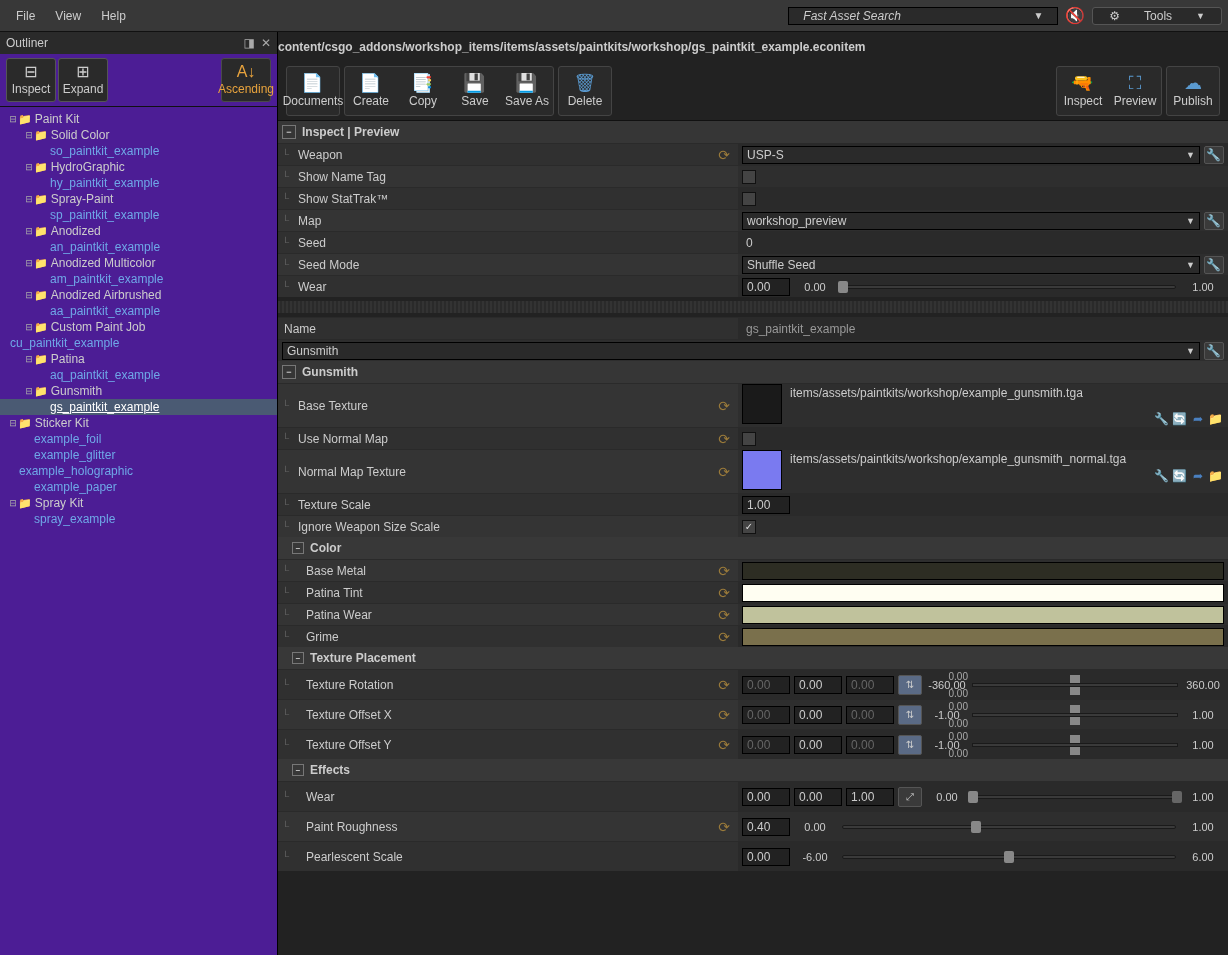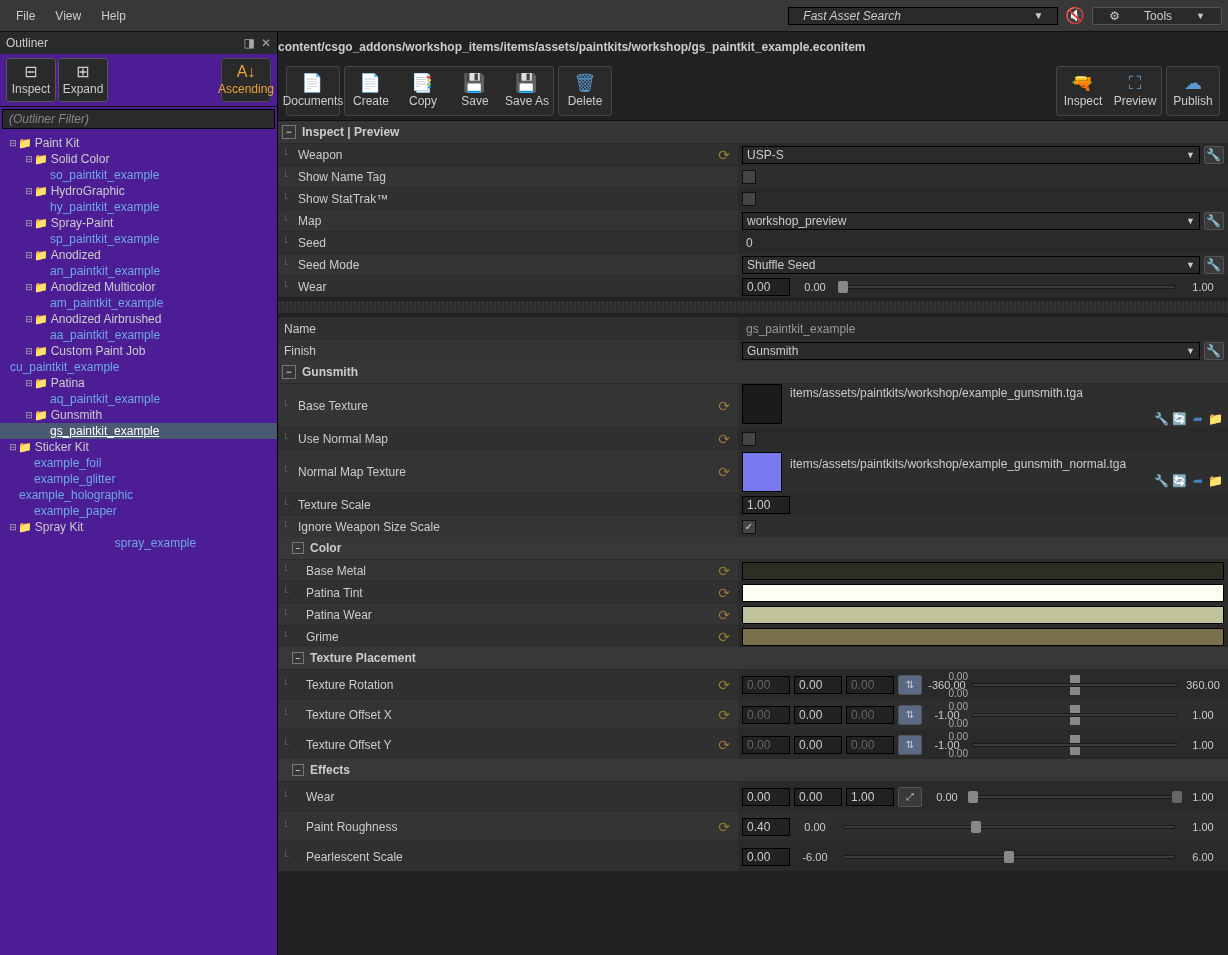--- a/index.html
+++ b/index.html
@@ -119,21 +119,20 @@
       <div class="out-btn">
           <span class="glyph">⊞</span>
           <span>Expand</span>
         </div>
       <div class="spacer"></div>
       <div class="out-btn active">
           <span class="glyph">A↓</span>
           <span>Ascending</span>
         </div>
     </div>
-    <div class="filter">(Outliner Filter)</div>
     <div class="tree" id="tree">
         <div class="tree-row" style="padding-left: 8px;">
           <span class="toggle">⊟</span>
           <span class="folder">📁</span>
           <span class="cat">Paint Kit</span>
         </div>
         <div class="tree-row" style="padding-left: 24px;">
           <span class="toggle">⊟</span>
           <span class="folder">📁</span>
           <span class="cat">Solid Color</span>
@@ -233,21 +232,21 @@
         </div>
         <div class="tree-row" style="padding-left: 24px;">
           <span class="toggle"></span>
           <span class="item">example_paper</span>
         </div>
         <div class="tree-row" style="padding-left: 8px;">
           <span class="toggle">⊟</span>
           <span class="folder">📁</span>
           <span class="cat">Spray Kit</span>
         </div>
-        <div class="tree-row" style="padding-left: 24px; justify-content: center;">
+        <div class="tree-row" style="padding-left: 24px;">
           <span class="toggle"></span>
           <span class="item">spray_example</span>
         </div>
       </div>
   </div>
 
   <div class="content">
     <div class="path-bar">content/csgo_addons/workshop_items/items/assets/paintkits/workshop/gs_paintkit_example.econitem</div>
     <div class="toolbar">
       <div class="tb-group">
@@ -393,23 +392,20 @@
 
       <div class="prop-row">
         <div class="label-cell" style="padding-left:6px;">
             <span>Name</span>
           </div>
         <div class="val-cell">
             <span class="name-val">gs_paintkit_example</span>
           </div>
       </div>
       <div class="prop-row">
-        <div class="label-cell" style="padding-left:6px;">
-            <span>Finish</span>
-          </div>
         <div class="val-cell">
             <div class="dropdown">
               <span>Gunsmith</span>
               <span class="arrow">▼</span>
             </div>
             <div class="wrench">🔧</div>
           </div>
       </div>
 
       <div class="section-header">
@@ -445,21 +441,21 @@
         <div class="val-cell">
             <div class="checkbox"></div>
           </div>
       </div>
       <div class="prop-row" style="min-height:44px;">
         <div class="label-cell indent1">
             <span class="tick">└</span>
             <span>Normal Map Texture</span>
             <span class="refresh">⟳</span>
           </div>
-        <div class="val-cell" style="align-items:center;">
+        <div class="val-cell" style="align-items:flex-start;">
           <div class="tex-preview" style="background:#7a7af0;"></div>
           <div style="flex:1;display:flex;flex-direction:column;">
             <div class="tex-path">items/assets/paintkits/workshop/example_gunsmith_normal.tga</div>
             <div class="tex-icons">
               <div class="mini-icon" style="color:#5aa0e0;">🔧</div>
               <div class="mini-icon" style="color:#d06a3a;">🔄</div>
               <div class="mini-icon" style="color:#4a80c0;">➦</div>
               <div class="mini-icon" style="color:#d0a040;">📁</div>
             </div>
           </div>

